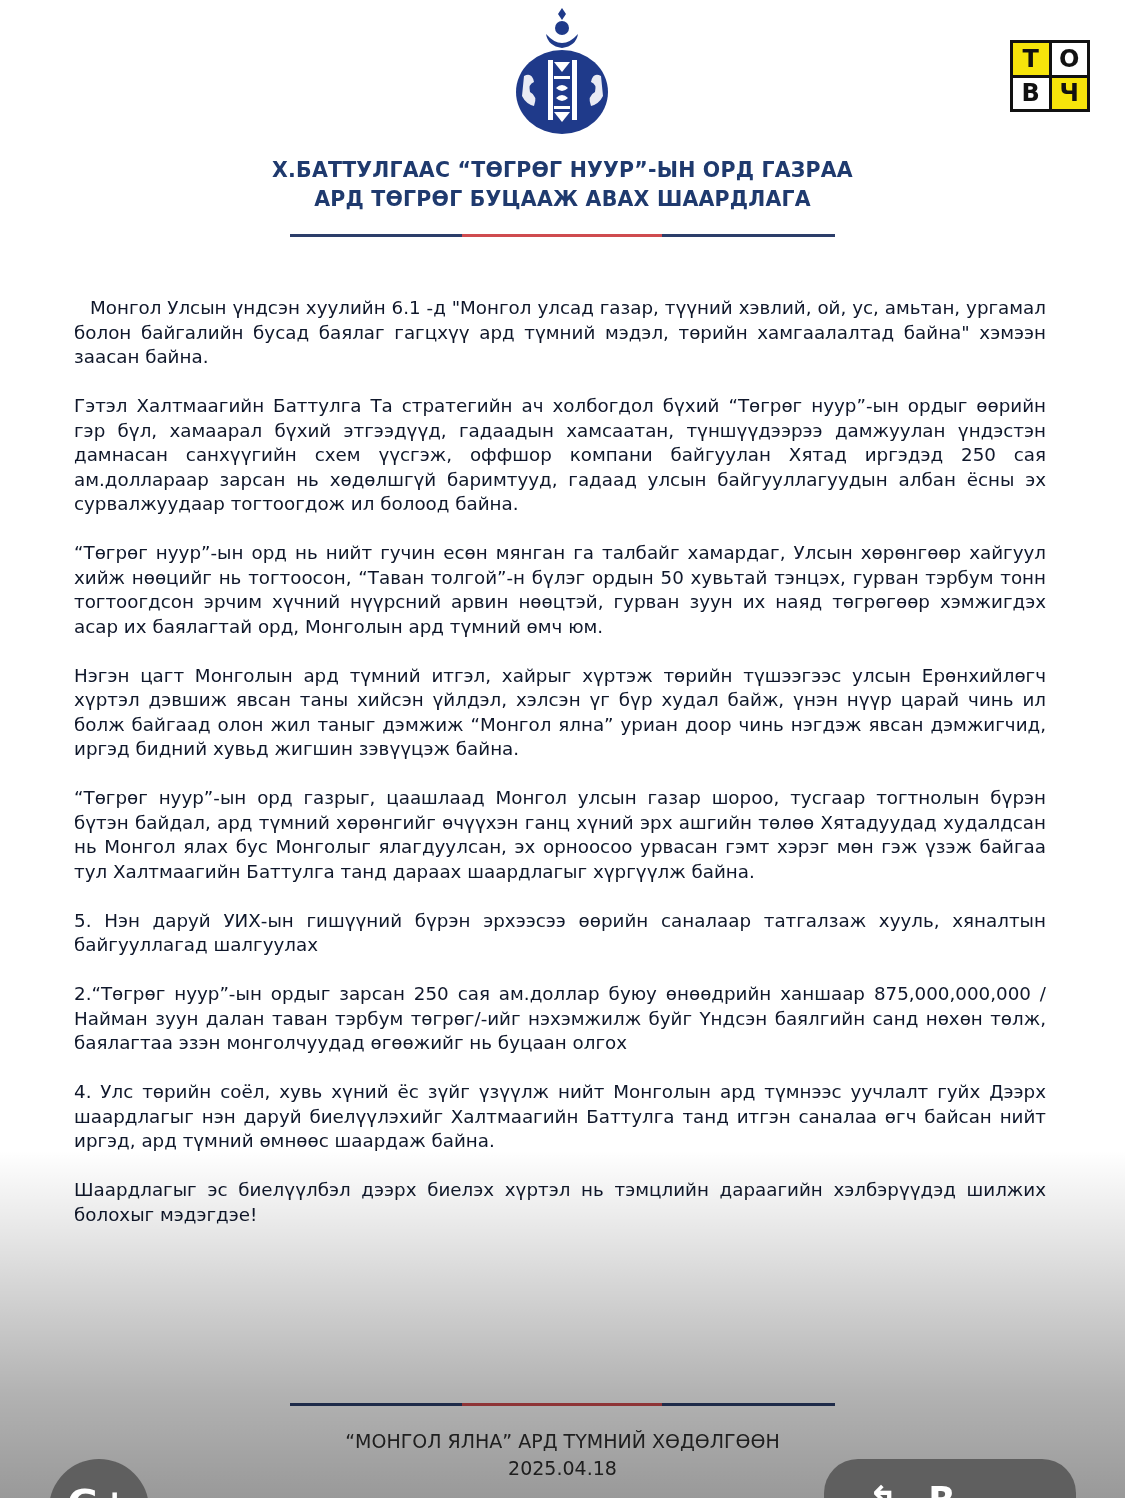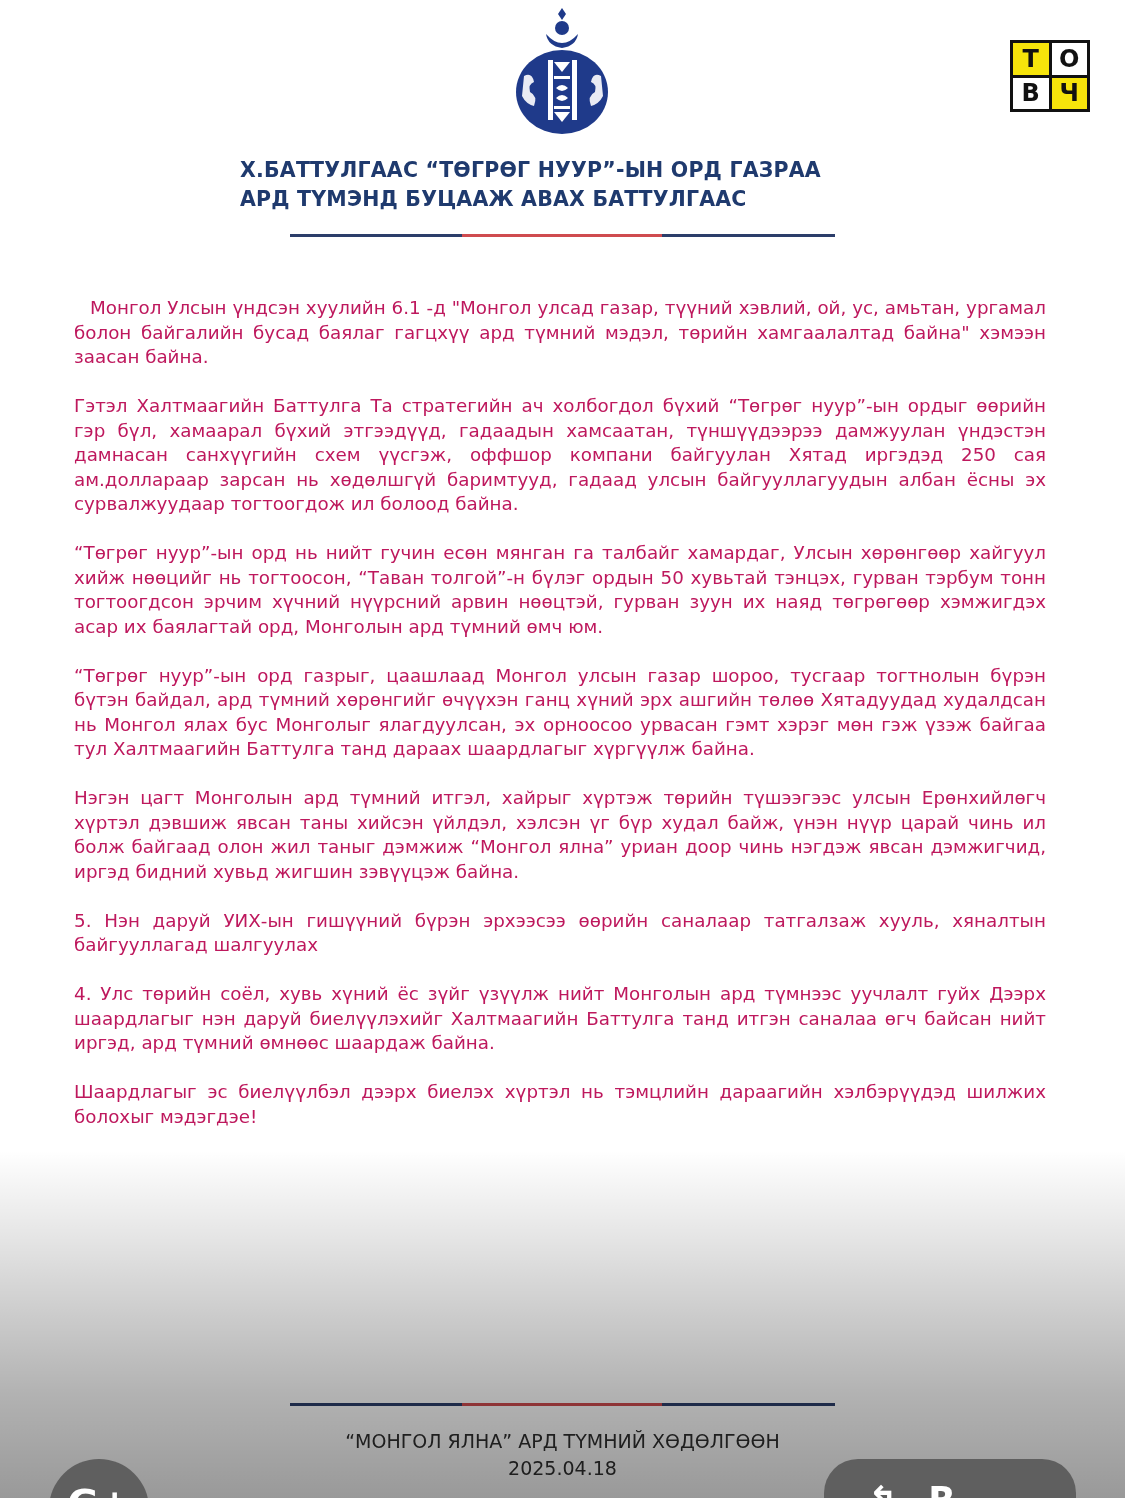--- a/index.html
+++ b/index.html
@@ -15,31 +15,31 @@
     background:linear-gradient(to bottom, rgba(0,0,0,0) 0%, rgba(0,0,0,0.10) 25%, rgba(0,0,0,0.30) 70%, rgba(0,0,0,0.40) 100%);
     pointer-events:none; z-index:2;
   }
   .emblem { position:absolute; left:510px; top:6px; width:105px; height:130px; }
   .tovch { position:absolute; left:1010px; top:40px; width:80px; height:72px; background:#111; display:grid; grid-template-columns:1fr 1fr; gap:3px; padding:3px; box-sizing:border-box; }
   .tovch .cell { display:flex; align-items:center; justify-content:center; font-family:"DejaVu Sans", sans-serif; font-weight:bold; font-size:24px; color:#111; line-height:1; }
   .tovch .y { background:#f6e40b; }
   .tovch .w { background:#ffffff; }
   .title {
     position:absolute; left:240px; width:645px; top:156px;
-    text-align:left; color:#1f3a6e; font-weight:bold; font-size:20.5px; line-height:29px; letter-spacing:0.2px;
+    text-align:center; color:#1f3a6e; font-weight:bold; font-size:20.5px; line-height:29px; letter-spacing:0.2px;
   }
   .rule { position:absolute; left:290px; width:545px; height:3px; display:flex; }
   .rule .b { flex:172; background:#2c3e6a; }
   .rule .r { flex:200; background:#cf4b4f; }
   .rule .b2 { flex:173; background:#2c3e6a; }
   .rule.top { top:234px; }
   .rule.bottom { top:1403px; z-index:1; }
   .body {
     position:absolute; left:74px; width:972px; top:296px;
-    font-size:18.3px; line-height:24.5px; color:#be185d;
+    font-size:18.3px; line-height:24.5px; color:#0f172a;
   }
   .body p { margin:0 0 24.5px 0; text-align:justify; }
   .body p.first { text-indent:16px; }
   .footer {
     position:absolute; left:240px; width:645px; top:1428px; text-align:center; z-index:1;
     font-size:19px; line-height:27px; color:#2f2f2f;
   }
   .overlay-btn-left {
     position:absolute; left:49px; top:1459px; width:100px; height:100px; border-radius:50%;
     background:#5f5f5f; z-index:3; display:flex; justify-content:center; padding-top:22px; box-sizing:border-box;
@@ -79,36 +79,37 @@
 
   <div class="tovch">
     <div class="cell y">Т</div>
     <div class="cell w">О</div>
     <div class="cell w">В</div>
     <div class="cell y">Ч</div>
   </div>
 
   <div class="title">
     <div>Х.БАТТУЛГААС “ТӨГРӨГ НУУР”-ЫН ОРД ГАЗРАА</div>
-    <div>АРД ТҮМЭНД БУЦААЖ АВАХ БАТТУЛГААС</div>
+    <div>АРД ТӨГРӨГ БУЦААЖ АВАХ ШААРДЛАГА</div>
   </div>
 
   <div class="rule top">
     <div class="b"></div>
       <div class="r"></div>
       <div class="b2"></div>
   </div>
 
   <div class="body">
     <p class="first">Монгол Улсын үндсэн хуулийн 6.1 -д "Монгол улсад газар, түүний хэвлий, ой, ус, амьтан, ургамал болон байгалийн бусад баялаг гагцхүү ард түмний мэдэл, төрийн хамгаалалтад байна" хэмээн заасан байна.</p>
     <p>Гэтэл Халтмаагийн Баттулга Та стратегийн ач холбогдол бүхий “Төгрөг нуур”-ын ордыг өөрийн гэр бүл, хамаарал бүхий этгээдүүд, гадаадын хамсаатан, түншүүдээрээ дамжуулан үндэстэн дамнасан санхүүгийн схем үүсгэж, оффшор компани байгуулан Хятад иргэдэд 250 сая ам.доллараар зарсан нь хөдөлшгүй баримтууд, гадаад улсын байгууллагуудын албан ёсны эх сурвалжуудаар тогтоогдож ил болоод байна.</p>
     <p>“Төгрөг нуур”-ын орд нь нийт гучин есөн мянган га талбайг хамардаг, Улсын хөрөнгөөр хайгуул хийж нөөцийг нь тогтоосон, “Таван толгой”-н бүлэг ордын 50 хувьтай тэнцэх, гурван тэрбум тонн тогтоогдсон эрчим хүчний нүүрсний арвин нөөцтэй, гурван зуун их наяд төгрөгөөр хэмжигдэх асар их баялагтай орд, Монголын ард түмний өмч юм.</p>
+    <p>Нэгэн цагт Монголын ард түмний итгэл, хайрыг хүртэж төрийн түшээгээс улсын Ерөнхийлөгч хүртэл дэвшиж явсан таны хийсэн үйлдэл, хэлсэн үг бүр худал байж, үнэн нүүр царай чинь ил болж байгаад олон жил таныг дэмжиж “Монгол ялна” уриан доор чинь нэгдэж явсан дэмжигчид, иргэд бидний хувьд жигшин зэвүүцэж байна.</p>
     <p>“Төгрөг нуур”-ын орд газрыг, цаашлаад Монгол улсын газар шороо, тусгаар тогтнолын бүрэн бүтэн байдал, ард түмний хөрөнгийг өчүүхэн ганц хүний эрх ашгийн төлөө Хятадуудад худалдсан нь Монгол ялах бус Монголыг ялагдуулсан, эх орноосоо урвасан гэмт хэрэг мөн гэж үзэж байгаа тул Халтмаагийн Баттулга танд дараах шаардлагыг хүргүүлж байна.</p>
-    <p>Нэгэн цагт Монголын ард түмний итгэл, хайрыг хүртэж төрийн түшээгээс улсын Ерөнхийлөгч хүртэл дэвшиж явсан таны хийсэн үйлдэл, хэлсэн үг бүр худал байж, үнэн нүүр царай чинь ил болж байгаад олон жил таныг дэмжиж “Монгол ялна” уриан доор чинь нэгдэж явсан дэмжигчид, иргэд бидний хувьд жигшин зэвүүцэж байна.</p>
     <p>5. Нэн даруй УИХ-ын гишүүний бүрэн эрхээсээ өөрийн саналаар татгалзаж хууль, хяналтын байгууллагад шалгуулах</p>
+    <p>2.“Төгрөг нуур”-ын ордыг зарсан 250 сая ам.доллар буюу өнөөдрийн ханшаар 875,000,000,000 /Найман зуун далан таван тэрбум төгрөг/-ийг нэхэмжилж буйг Үндсэн баялгийн санд нөхөн төлж, баялагтаа эзэн монголчуудад өгөөжийг нь буцаан олгох</p>
     <p>4.  Улс төрийн соёл, хувь хүний ёс зүйг үзүүлж нийт Монголын ард түмнээс уучлалт гуйх Дээрх шаардлагыг нэн даруй биелүүлэхийг Халтмаагийн Баттулга танд итгэн саналаа өгч байсан нийт иргэд, ард түмний өмнөөс шаардаж байна.</p>
     <p>Шаардлагыг эс биелүүлбэл дээрх биелэх хүртэл нь тэмцлийн дараагийн хэлбэрүүдэд шилжих болохыг мэдэгдэе!</p>
   </div>
 
   <div class="rule bottom">
     <div class="b"></div>
       <div class="r"></div>
       <div class="b2"></div>
   </div>
 

